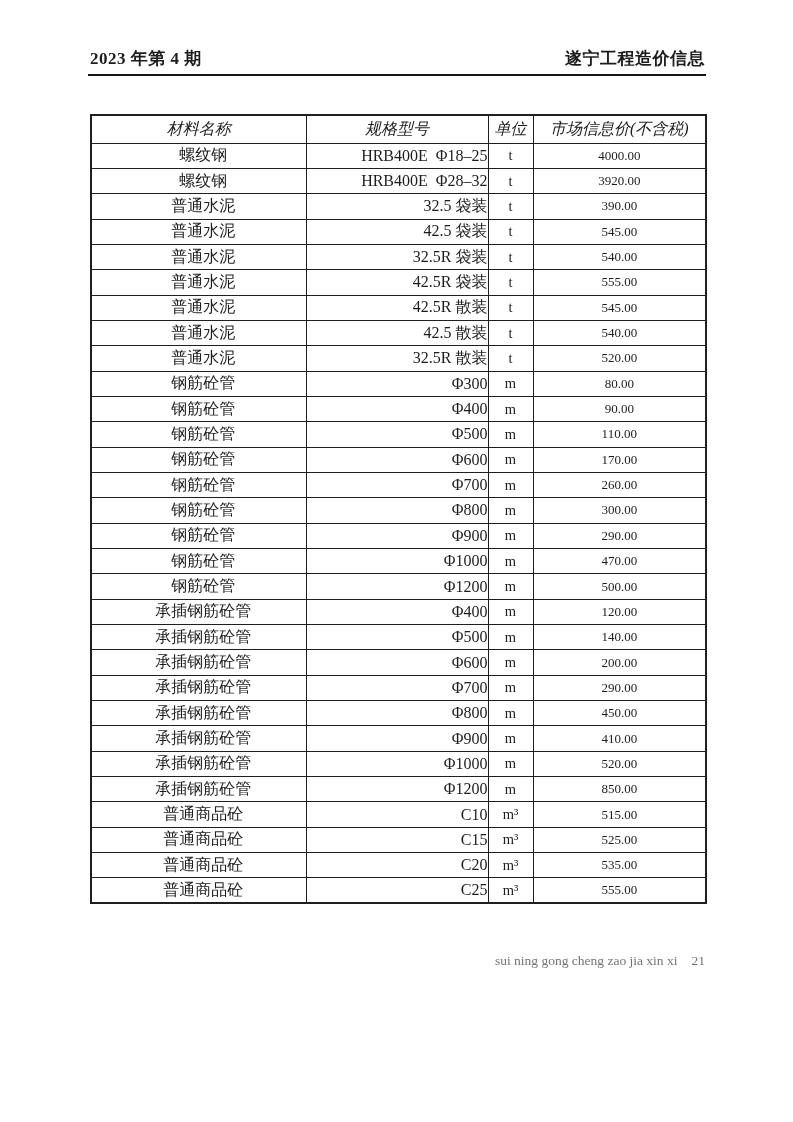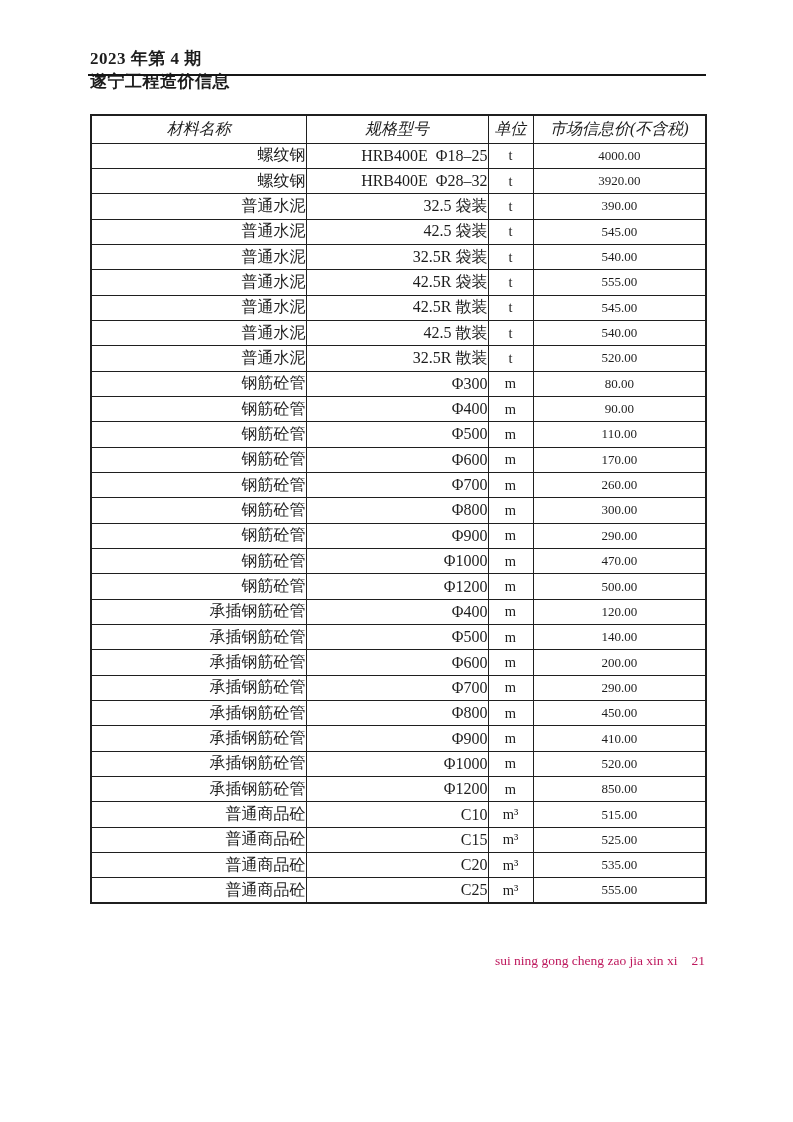--- a/index.html
+++ b/index.html
@@ -19,21 +19,20 @@
     position: absolute;
     left: 90px;
     right: 88px;
     top: 47px;
     display: flex;
     justify-content: space-between;
     align-items: baseline;
     font-size: 17px;
     font-weight: bold;
     letter-spacing: 0.5px;
-    flex-direction: column;
   }
   .header-rule {
     position: absolute;
     left: 88px;
     right: 87px;
     top: 74px;
     border-top: 2px solid #161616;
     height: 0;
   }
   table.price-table {
@@ -54,30 +53,30 @@
     overflow: hidden;
     vertical-align: middle;
   }
   .price-table thead tr { height: 28px; }
   .price-table tbody tr { height: 25.35px; }
   col.c-name  { width: 215px; }
   col.c-spec  { width: 182px; }
   col.c-unit  { width: 45px;  }
   col.c-price { width: 173px; }
   th.col-head { text-align: center; font-style: italic; }
-  td.name-cell  { text-align: right; padding-left: 9px; }
+  td.name-cell  { text-align: center; padding-left: 9px; }
   td.spec-cell  { text-align: right; padding-left: 12px; white-space: pre; }
   td.unit-cell  { text-align: center; font-size: 14.5px; }
   td.price-cell { text-align: center; font-size: 13px; }
   .page-footer {
     position: absolute;
     top: 953px;
     right: 88px;
     font-size: 13.5px;
-    color: #be185d;
+    color: #737373;
     text-align: right;
   }
   .page-footer .page-num {
     margin-left: 14px;
   }
 </style>
 </head>
 <body>
 
 <div class="page-header">

